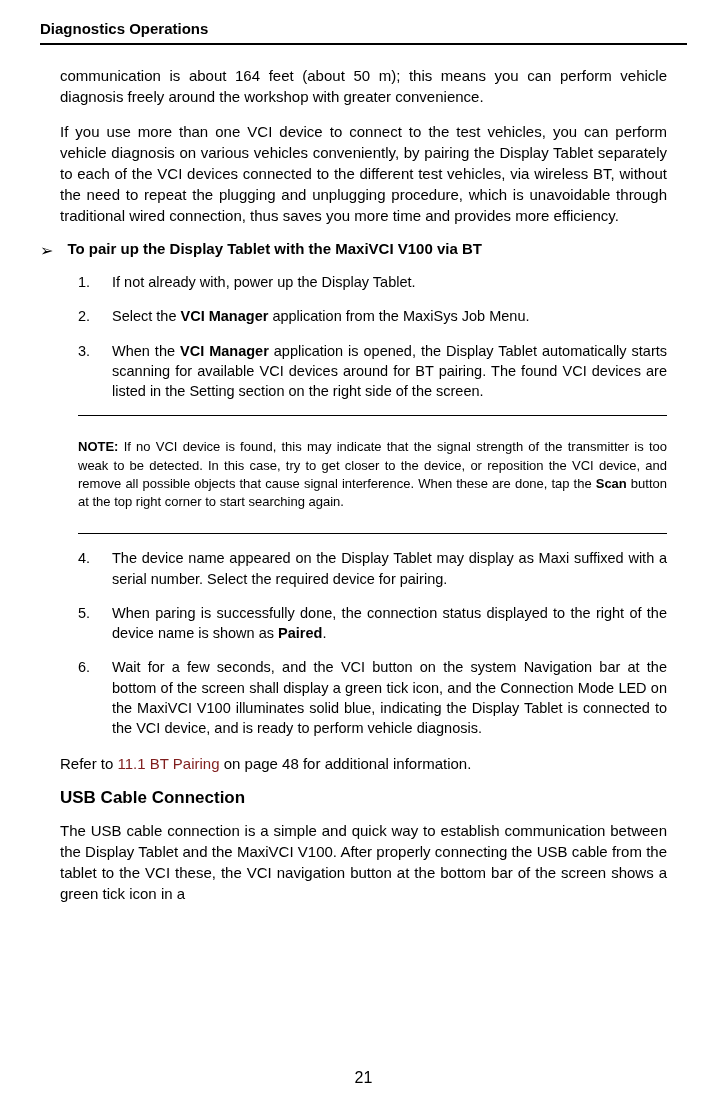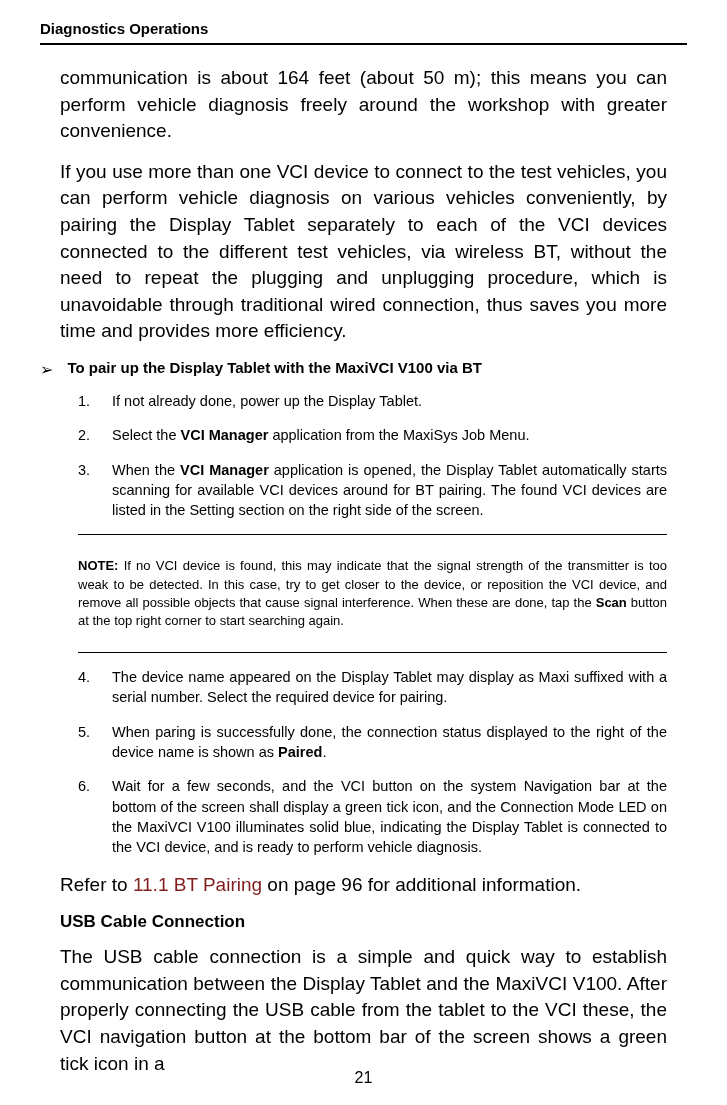--- a/index.html
+++ b/index.html
@@ -22,21 +22,21 @@
       font-weight: bold;
       font-size: 15px;
       padding-bottom: 6px;
       border-bottom: 2px solid #000;
       margin-bottom: 20px;
     }
     .content {
       padding: 0 20px;
     }
     .para {
-      font-size: 19px;
+      font-size: 15px;
       line-height: 1.4;
       text-align: justify;
       margin-bottom: 14px;
     }
     .section-heading {
       display: flex;
       align-items: flex-start;
       margin-bottom: 12px;
       margin-left: -20px;
     }
@@ -108,21 +108,21 @@
 
   <p class="para">If you use more than one VCI device to connect to the test vehicles, you can perform vehicle diagnosis on various vehicles conveniently, by pairing the Display Tablet separately to each of the VCI devices connected to the different test vehicles, via wireless BT, without the need to repeat the plugging and unplugging procedure, which is unavoidable through traditional wired connection, thus saves you more time and provides more efficiency.</p>
 
   <div class="section-heading">
     <span class="arrow-icon">➢</span>
     <span class="heading-text">To pair up the Display Tablet with the MaxiVCI V100 via BT</span>
   </div>
 
   <div class="list-item">
     <span class="list-num">1.</span>
-    <span class="list-text">If not already done, power up the Display Tablet.</span>
+    <span class="list-text">If not already with, power up the Display Tablet.</span>
   </div>
 
   <div class="list-item">
     <span class="list-num">2.</span>
     <span class="list-text"><span>Select the </span><span class="bold">VCI Manager</span><span> application from the MaxiSys Job Menu.</span></span>
   </div>
 
   <div class="list-item">
     <span class="list-num">3.</span>
     <span class="list-text"><span>When the </span><span class="bold">VCI Manager</span><span> application is opened, the Display Tablet automatically starts scanning for available VCI devices around for BT pairing. The found VCI devices are listed in the Setting section on the right side of the screen.</span></span>
@@ -140,21 +140,21 @@
   <div class="list-item">
     <span class="list-num">5.</span>
     <span class="list-text"><span>When paring is successfully done, the connection status displayed to the right of the device name is shown as </span><span class="bold">Paired</span><span>.</span></span>
   </div>
 
   <div class="list-item">
     <span class="list-num">6.</span>
     <span class="list-text">Wait for a few seconds, and the VCI button on the system Navigation bar at the bottom of the screen shall display a green tick icon, and the Connection Mode LED on the MaxiVCI V100 illuminates solid blue, indicating the Display Tablet is connected to the VCI device, and is ready to perform vehicle diagnosis.</span>
   </div>
 
-  <p class="para"><span>Refer to </span><span class="link">11.1 BT Pairing</span><span> on page 96 for additional information.</span></p>
+  <p class="para"><span>Refer to </span><span class="link">11.1 BT Pairing</span><span> on page 48 for additional information.</span></p>
 
   <div class="subsection">USB Cable Connection</div>
 
   <p class="para">The USB cable connection is a simple and quick way to establish communication between the Display Tablet and the MaxiVCI V100. After properly connecting the USB cable from the tablet to the VCI these, the VCI navigation button at the bottom bar of the screen shows a green tick icon in a</p>
 
 </div>
 
 <div class="page-number">21</div>
 
 </body></html>

